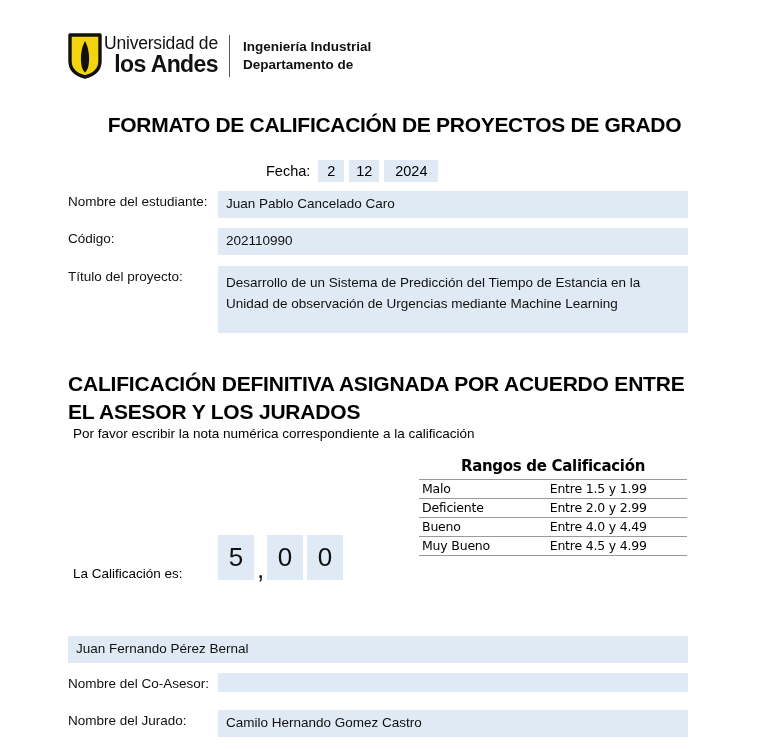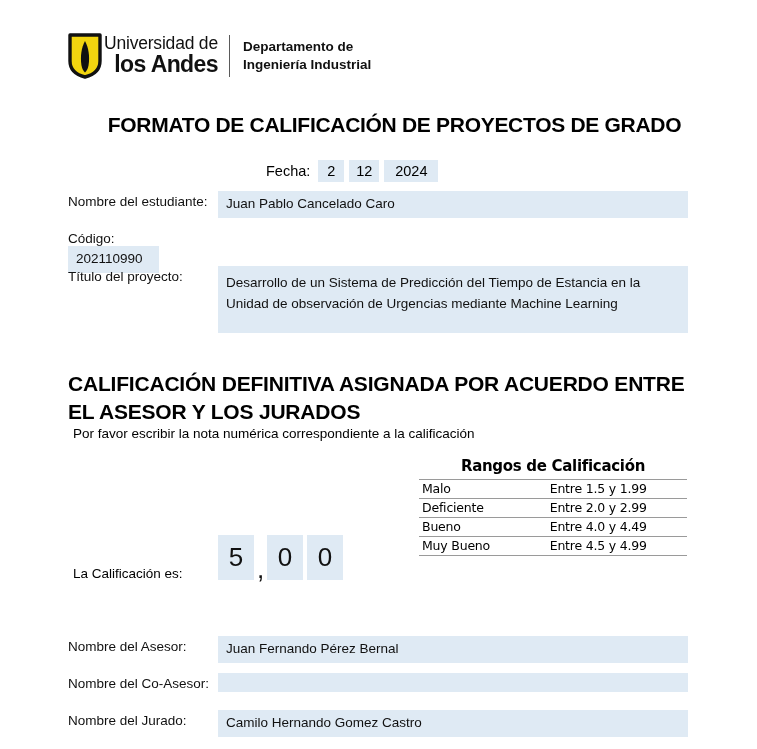--- a/index.html
+++ b/index.html
@@ -113,21 +113,21 @@
     flex: 1;
     background: #dfeaf4;
     padding: 3px 16px 3px 8px;
     min-height: 17px;
     color: #111;
     line-height: 1.55;
     box-sizing: border-box;
   }
 
   #row-estudiante { top: 191px; }
-  #row-codigo     { top: 228px; flex-direction: column; }
+  #row-codigo     { top: 228px; }
   #row-titulo     { top: 266px; }
   #row-titulo .form-value { padding: 7px 10px 18px 8px; }
 
   #row-asesor   { top: 636px; }
   #row-coasesor { top: 673px; }
   #row-jurado   { top: 710px; }
   #row-coasesor .form-value { min-height: 19px; }
 
   
   .section-heading {
@@ -216,22 +216,22 @@
   <svg class="shield" viewBox="0 0 34 47">
     <path d="M2 3 H32 V29 C32 38 25 43 17 45 C9 43 2 38 2 29 Z" fill="#F2D50F" stroke="#111111" stroke-width="3.4" stroke-linejoin="round"></path>
     <path d="M17 9 C13.2 16 12.2 25 13.4 33 C14.1 37 15.5 39.3 17 40.4 C18.5 39.3 19.9 37 20.6 33 C21.8 25 20.8 16 17 9 Z" fill="#111111"></path>
   </svg>
   <div class="logo-words">
     <div class="logo-line1">Universidad de</div>
     <div class="logo-line2">los Andes</div>
   </div>
   <div class="divider-vert"></div>
   <div class="dept">
+    <div>Ingeniería Industrial</div>
     <div>Departamento de</div>
-    <div>Ingeniería Industrial</div>
   </div>
 </div>
 
 <div class="doc-title">FORMATO DE CALIFICACIÓN DE PROYECTOS DE GRADO</div>
 
 <div class="fecha-row">
   <span class="fecha-label">Fecha:</span>
   <span class="date-box d">2</span>
   <span class="date-box m">12</span>
   <span class="date-box y">2024</span>
@@ -282,21 +282,20 @@
 <div class="calif-label">La Calificación es:</div>
 <div class="calif-boxes">
   <span class="grade-box">5</span>
   <span class="grade-comma">,</span>
   <span class="grade-box">0</span>
   <span class="grade-gap"></span>
   <span class="grade-box">0</span>
 </div>
 
 <div class="form-row" id="row-asesor">
-  <div class="form-label">Nombre del Asesor:</div>
   <div class="form-value">Juan Fernando Pérez Bernal</div>
 </div>
 
 <div class="form-row" id="row-coasesor">
   <div class="form-label">Nombre del Co-Asesor:</div>
   <div class="form-value"></div>
 </div>
 
 <div class="form-row" id="row-jurado">
   <div class="form-label">Nombre del Jurado:</div>

